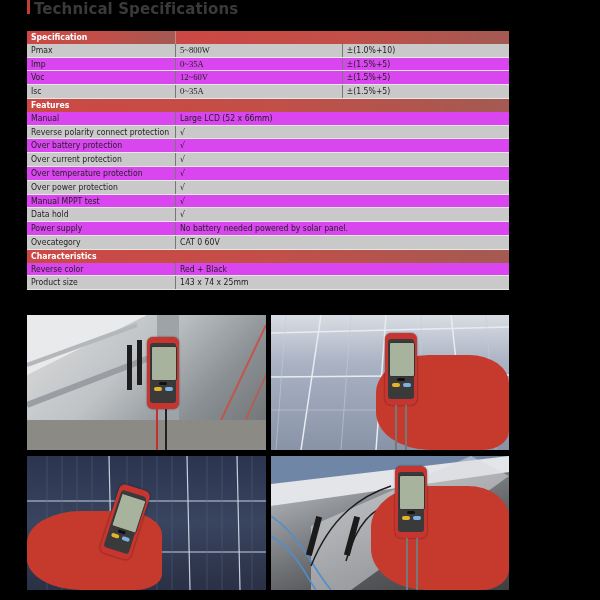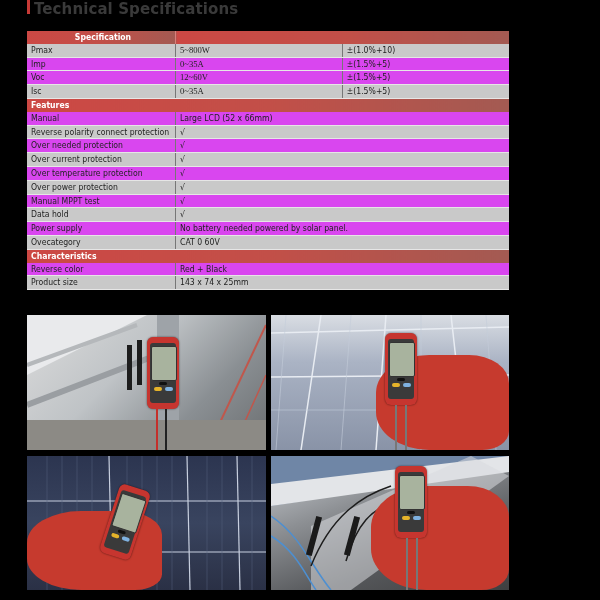--- a/index.html
+++ b/index.html
@@ -8,21 +8,21 @@
   .title-accent { width:3px; height:14px; background:#c73a36; margin-right:4px; }
   .title-text { color:#3a3a3a; font-size:15px; font-weight:bold; font-family:"DejaVu Sans", sans-serif; letter-spacing:0.1px; }
   table.spec { position:absolute; left:27px; top:31px; width:482px; border-collapse:collapse; table-layout:fixed; font-size:8.6px; font-family:"DejaVu Sans Condensed","DejaVu Sans", sans-serif; }
   table.spec td { height:12.8px; padding:0 0 0 4px; line-height:12.8px; white-space:nowrap; overflow:hidden; color:#222; border-bottom:0.6px solid #e6e6e6; }
   table.spec tr.sec td { background:linear-gradient(90deg,#cc4844 0%, #c24f48 50%, #a35a52 100%); color:#fff; font-weight:bold; border-bottom:none; }
   table.spec tr.g td { background:#c9c9c9;margin-left:28px; }
   table.spec tr.w td { background:#d946ef;margin-top:21px; }
   table.spec td.c1 { width:144px; border-right:1.5px solid #777; }
   table.spec td.c2 { width:145px;font-family:Liberation Serif, serif; }
   table.spec td.c2b { border-right:1.5px solid #777; }
-  table.spec tr.sec td.c1 { border-right:1.5px solid #d9807c;text-align:center; }
+  table.spec tr.sec td.c1 { border-right:1.5px solid #d9807c; }
   .photo { position:absolute; overflow:hidden; }
   .p1 { left:27px; top:315px; width:239px; height:135px; background:linear-gradient(135deg,#dcdcdc 0%,#bfc3c6 40%,#8a8f93 70%,#6b6e70 100%); }
   .p2 { left:271px; top:315px; width:238px; height:135px; background:linear-gradient(180deg,#d9dde3 0%,#aab3c4 35%,#8993a7 100%); }
   .p3 { left:27px; top:456px; width:239px; height:134px; background:linear-gradient(180deg,#2c3550 0%,#39445f 50%,#2a3045 100%); }
   .p4 { left:271px; top:456px; width:238px; height:134px; background:linear-gradient(160deg,#cfd3d8 0%,#8d9094 35%,#55575a 70%,#3e3f40 100%); }
   .grid { position:absolute; inset:0; }
   .meter { position:absolute; width:32px; height:72px; background:#c6352f; border-radius:6px; box-shadow:0 0 2px rgba(0,0,0,0.6); }
   .meter .screen { position:absolute; left:4px; top:9px; width:24px; height:33px; background:#a8b39e; border:1px solid #333; border-radius:2px; }
   .meter .face { position:absolute; left:3px; top:6px; width:26px; height:60px; background:#3a3a3a; border-radius:3px; }
   .meter .btn-y { position:absolute; left:7px; top:50px; width:8px; height:4px; background:#e5b32a; border-radius:2px; }
@@ -72,21 +72,21 @@
     </tr>
     <tr class="w">
       <td class="c1">Manual</td>
       <td colspan="2">Large LCD (52 x 66mm)</td>
     </tr>
     <tr class="g">
       <td class="c1">Reverse polarity connect protection</td>
       <td colspan="2">√</td>
     </tr>
     <tr class="w">
-      <td class="c1">Over needed protection</td>
+      <td class="c1">Over battery protection</td>
       <td colspan="2">√</td>
     </tr>
     <tr class="g">
       <td class="c1">Over current protection</td>
       <td colspan="2">√</td>
     </tr>
     <tr class="w">
       <td class="c1">Over temperature protection</td>
       <td colspan="2">√</td>
     </tr>

